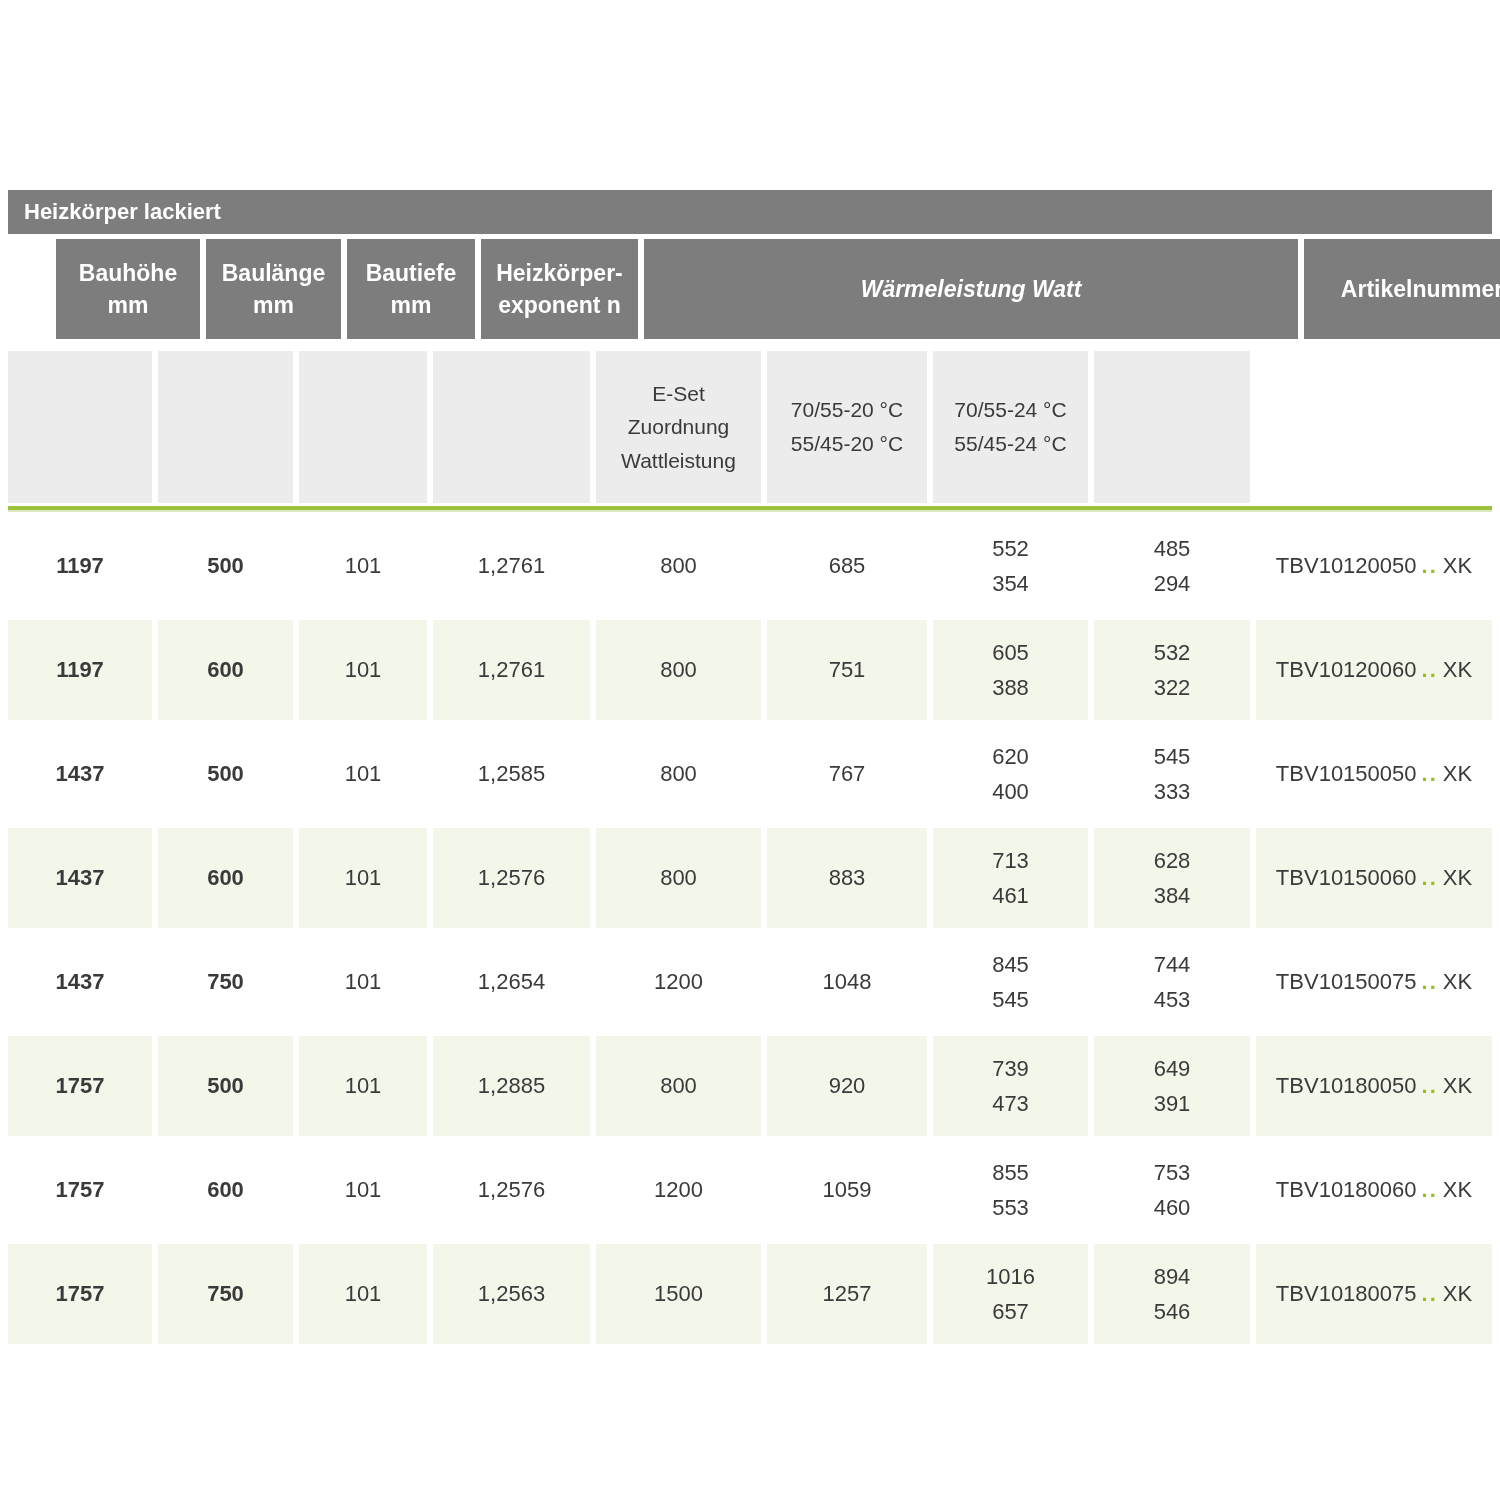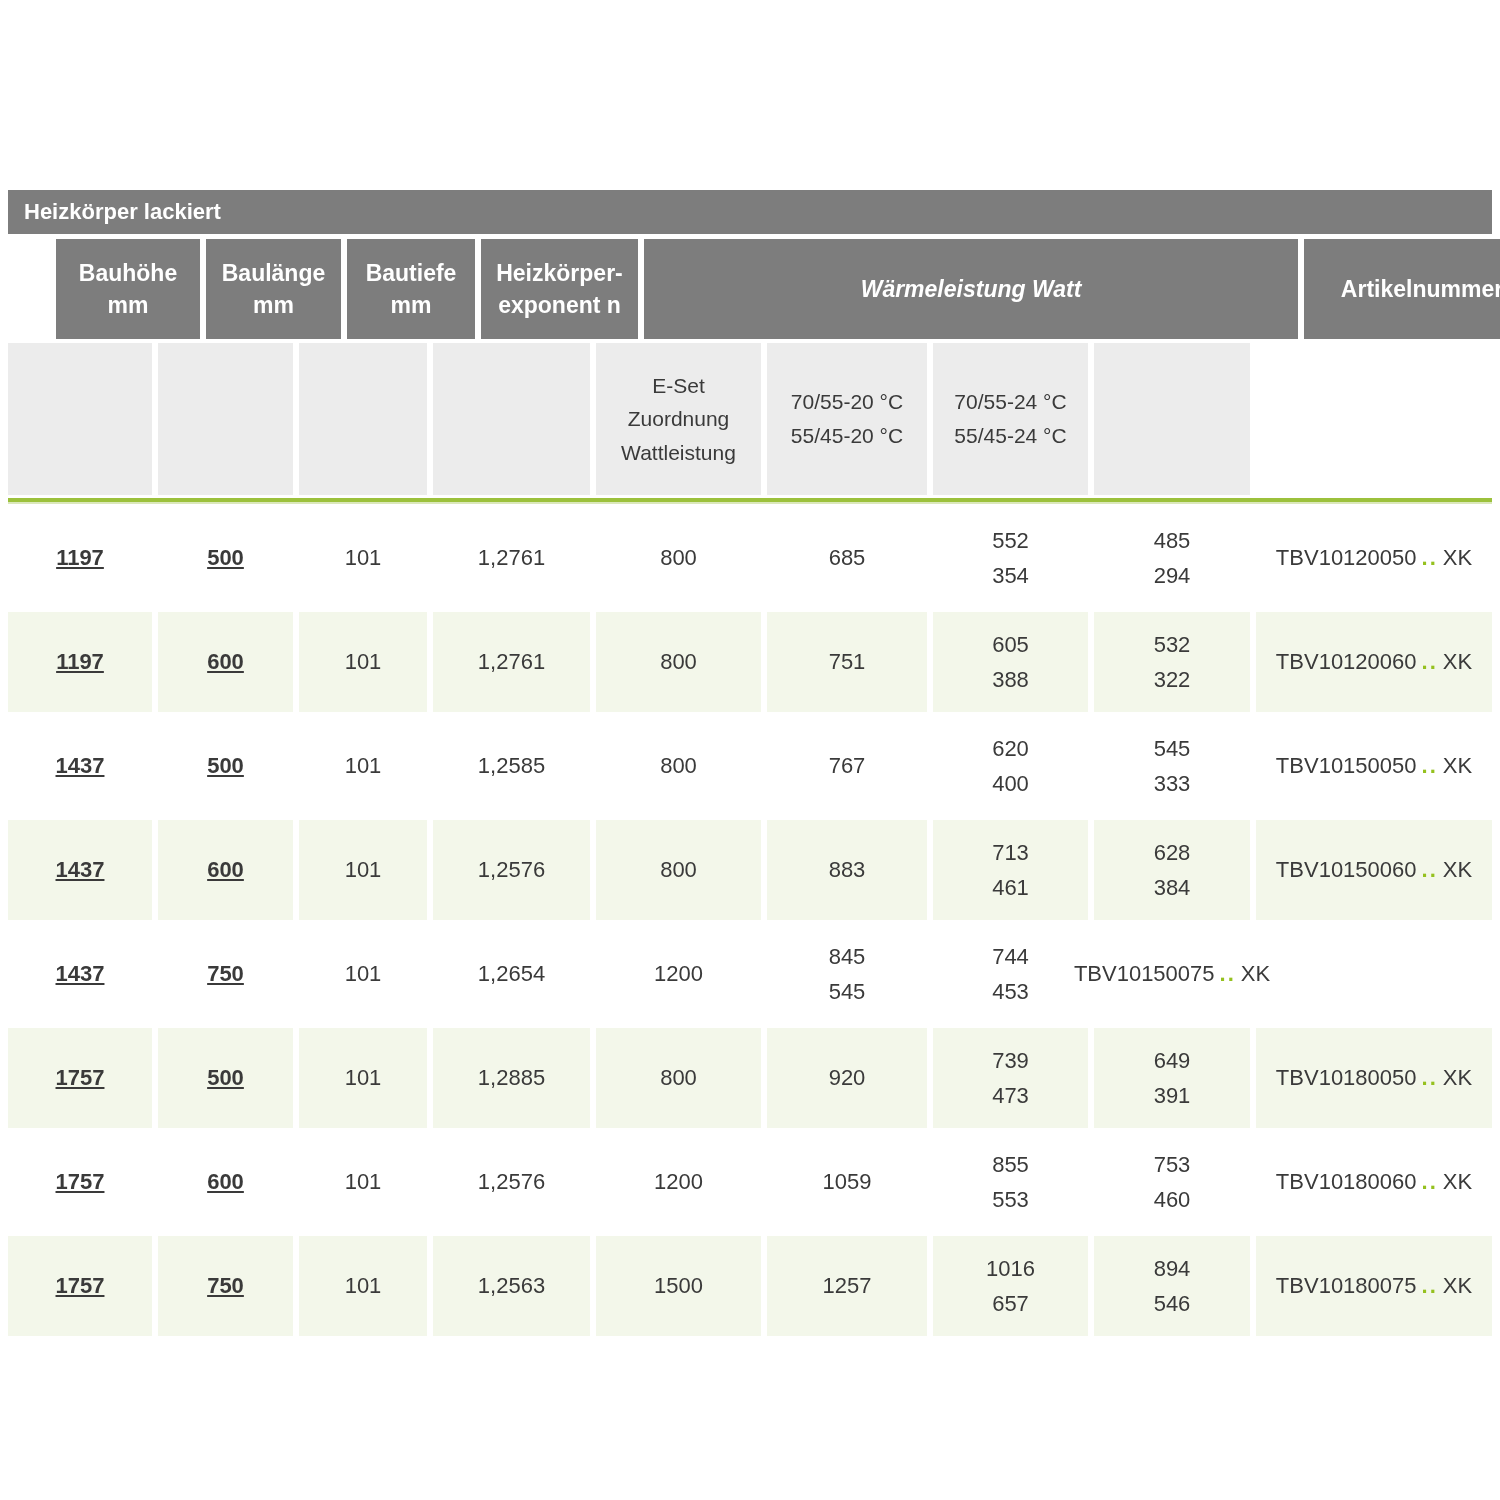--- a/index.html
+++ b/index.html
@@ -22,21 +22,21 @@
     padding: 7px 16px;
     margin-bottom: 5px;
   }
 
   .grid-row {
     display: grid;
     grid-template-columns: 144px 135px 128px 157px 165px 160px 155px 156px 236px;
     column-gap: 6px;
   }
 
-  .head-row { margin-bottom: 4px; padding-left: 48px; }
+  .head-row { margin-bottom: 12px; padding-left: 48px; }
   .head-cell {
     background: var(--header_gray, #7d7d7d);
     color: #ffffff;
     font-weight: bold;
     font-size: 23px;
     height: 100px;
     display: flex; flex-direction: column;
     justify-content: center; align-items: center;
     text-align: center;
     line-height: 1.4;
@@ -58,21 +58,21 @@
 
   .body-row { margin-top: 4px; }
   .body-row .cell {
     background: #ffffff;
     height: 100px;
     font-size: 22px;
     display: flex; justify-content: center; align-items: center;
     text-align: center;
   }
   .body-row.alt .cell { background: var(--row_alt_green, #f3f7ea); }
-  .cell.bold { font-weight: bold; text-decoration: underline; }
+  .cell.bold { font-weight: bold; }
   .cell.stack { flex-direction: column; line-height: 1.6; }
   .dots {
     color: var(--accent_green, #95c11f);
     font-weight: bold;
     letter-spacing: 2px;
     margin: 0 5px;
   }
 </style>
 </head>
 <body>
@@ -220,20 +220,21 @@
       <span>XK</span>
     </div>
   </div>
 
   <div class="grid-row body-row">
     <div class="cell bold">1437</div>
     <div class="cell bold">750</div>
     <div class="cell">101</div>
     <div class="cell">1,2654</div>
     <div class="cell">1200</div>
+    <div class="cell">1048</div>
     <div class="cell stack">
       <span>845</span>
       <span>545</span>
     </div>
     <div class="cell stack">
       <span>744</span>
       <span>453</span>
     </div>
     <div class="cell">
       <span>TBV10150075</span>

